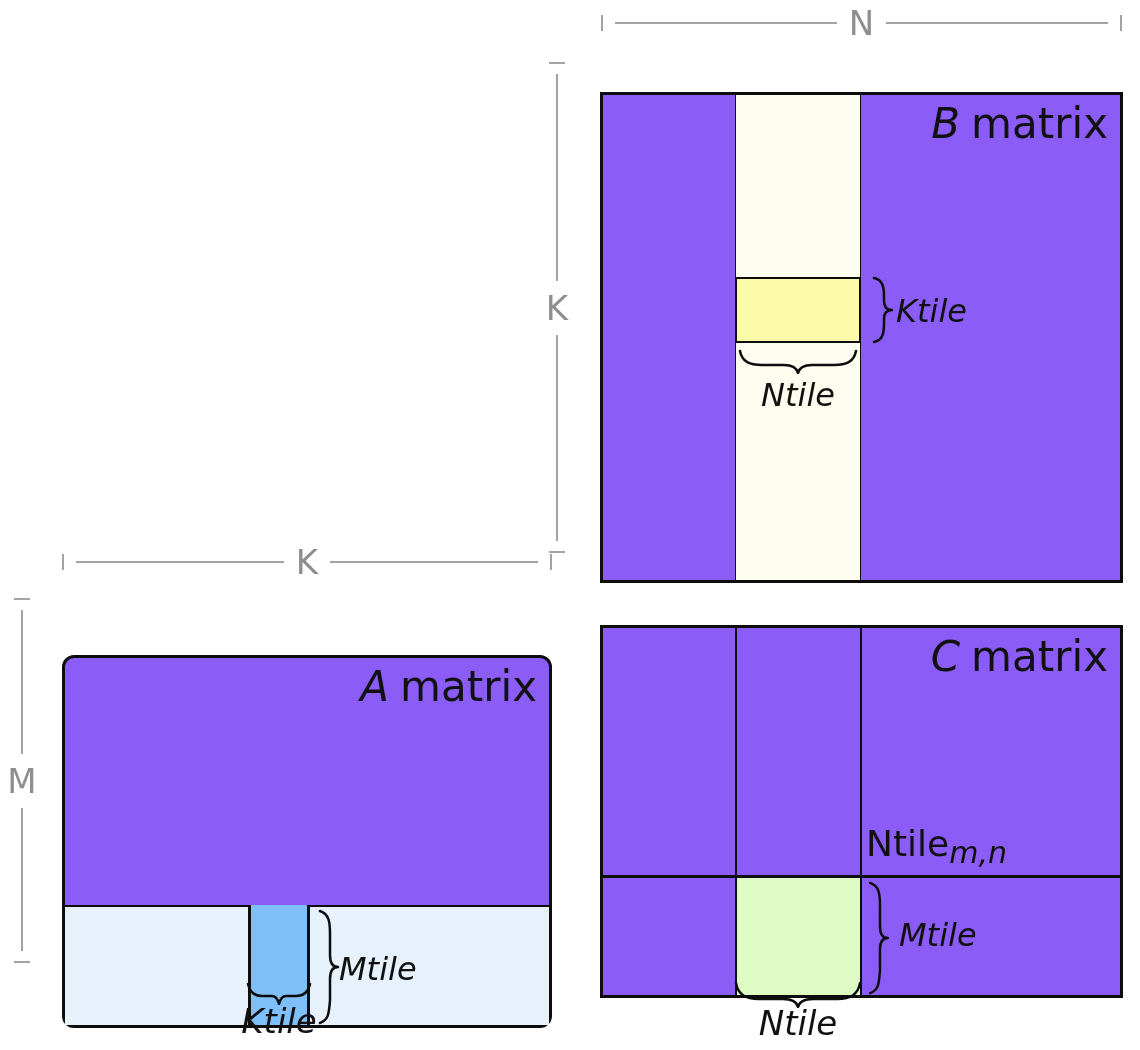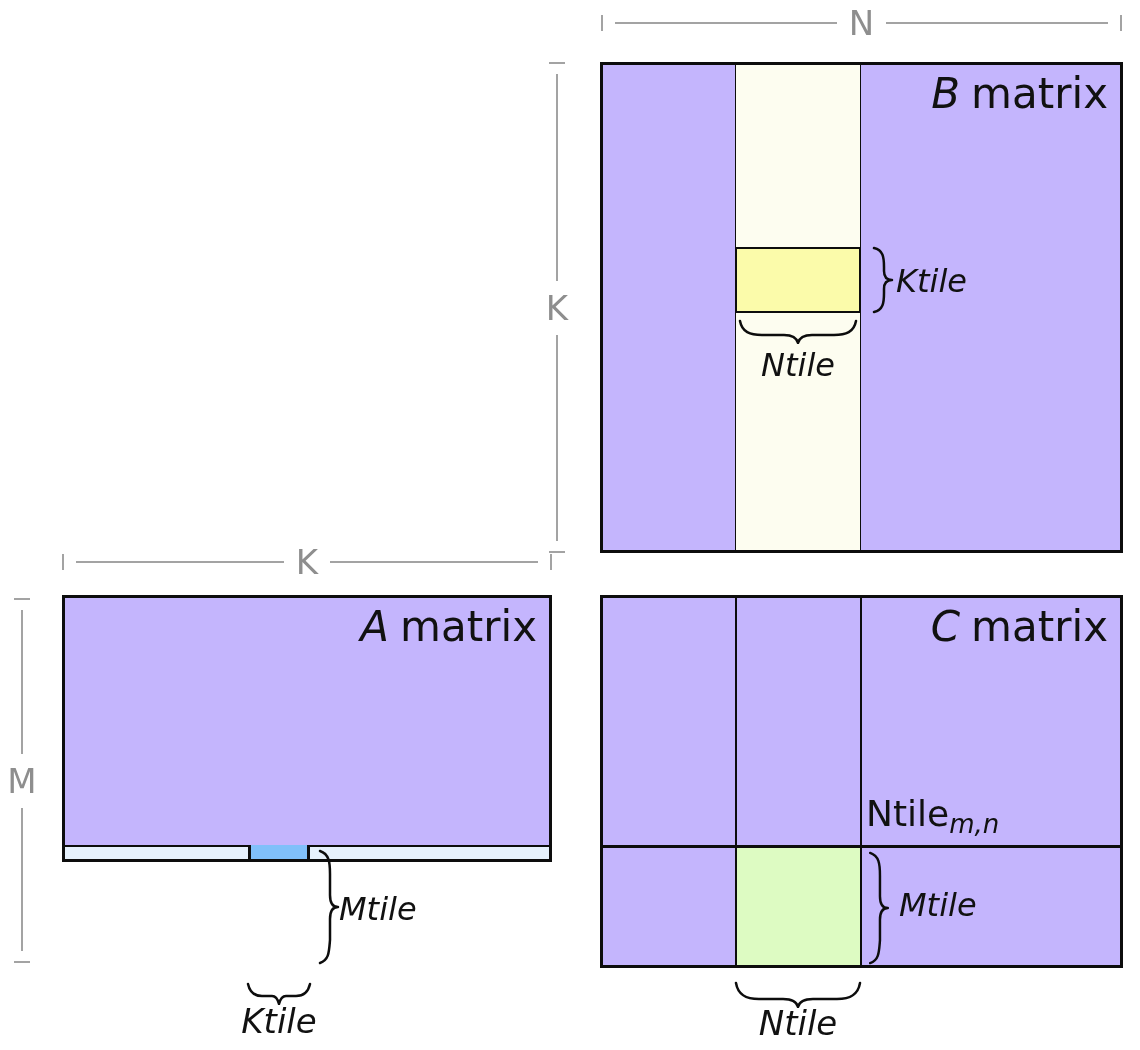--- a/index.html
+++ b/index.html
@@ -1,36 +1,36 @@
 <!DOCTYPE html>
 <html style="--ivory: #fdfdf0; --yellow: #fbfbaa; --lightblue: #e6f1fc; --blue: #80c0fa; --green: #ddfbc2; --gray: #a3a3a3; --gray-text: #8e8e8e;"><head>
 <meta charset="utf-8">
 <style>
   html,body{margin:0;padding:0;background:#ffffff;}
   .canvas{
     position:relative;width:1140px;height:1050px;background:#fff;overflow:hidden;
     font-family:"DejaVu Sans","Liberation Sans",sans-serif;color:#111;
   }
-  .matrix{position:absolute;background:#c4b5fd;border:3px solid #0d0d0d;box-sizing:border-box;}
+  .matrix{position:absolute;background:#8b5cf6;border:3px solid #0d0d0d;box-sizing:border-box;margin-top:30px;}
   .matrix-title{position:absolute;top:4px;right:12px;font-size:42px;letter-spacing:0px;white-space:nowrap;}
   .t-letter{font-style:italic;}
   .t-word{margin-left:11px;}
   .tile-label{position:absolute;font-style:italic;font-size:32px;line-height:38px;white-space:nowrap;}
   .tile-label.centered{text-align:center;}
   .bottom-label{position:absolute;font-style:italic;font-size:34px;line-height:38px;text-align:center;}
   
   .b-col-strip{position:absolute;top:0;bottom:0;background:var(--ivory);border-left:1.5px solid #0d0d0d;border-right:1.5px solid #0d0d0d;box-sizing:border-box;}
   .b-ktile{position:absolute;background:var(--yellow);border:2.5px solid #0d0d0d;box-sizing:border-box;}
   .a-row-strip{position:absolute;left:0;right:0;bottom:0;background:var(--lightblue);border-top:2.5px solid #0d0d0d;box-sizing:border-box;}
   .a-ktile{position:absolute;bottom:0;background:var(--blue);border-left:3px solid #0d0d0d;border-right:3px solid #0d0d0d;box-sizing:border-box;}
   .c-vline{position:absolute;top:0;bottom:0;width:1.5px;background:#0d0d0d;}
   .c-divider{position:absolute;left:0;right:0;height:2.5px;background:#0d0d0d;}
   .c-block-tile{position:absolute;bottom:0;background:var(--green);}
   .block-label{position:absolute;font-size:36px;line-height:44px;white-space:nowrap;}
-  .block-sub{font-size:26px;font-style:italic;vertical-align:-7px;}
+  .block-sub{font-size:30px;font-style:italic;vertical-align:-7px;}
   
   .measure-h{position:absolute;display:flex;align-items:center;gap:12px;}
   .measure-v{position:absolute;display:flex;flex-direction:column;align-items:center;gap:10px;}
   .hline{flex:1;height:2px;background:var(--gray);}
   .vline{flex:1;width:2px;background:var(--gray);}
   .tick-v{width:2px;height:16px;background:var(--gray);flex:0 0 auto;}
   .tick-h{height:2px;width:16px;background:var(--gray);flex:0 0 auto;}
   .dim-label{font-size:34px;color:var(--gray-text);line-height:34px;}
   .brace{position:absolute;}
   .brace path{fill:none;stroke:#0d0d0d;stroke-width:2.5;stroke-linecap:round;stroke-linejoin:round;}
@@ -81,21 +81,21 @@
   </div>
 
   <div class="measure-v" style="left:14px;top:598px;width:16px;height:365px;">
     <div class="tick-h"></div>
     <div class="vline"></div>
     <span class="dim-label">M</span>
     <div class="vline"></div>
     <div class="tick-h"></div>
   </div>
 
-  <div class="matrix" style="left:62px;top:595px;width:490px;height:267px;">
+  <div class="matrix" style="left:62px;top:625px;width:490px;height:373px;border-radius:12px;">
     <div class="a-row-strip" style="top:247px;"></div>
     <div class="a-ktile" style="left:183px;top:247px;width:62px;"></div>
     <div class="matrix-title">
       <span class="t-letter">A</span><span class="t-word">matrix</span>
     </div>
     <svg class="brace" style="left:250px;top:250px;" width="26" height="118" viewBox="0 0 26 118">
       <path d="M5,3 C14,6 15,14 15,26 L15,47 Q15,59 23,59 Q15,59 15,71 L15,92 C14,104 14,112 5,115"></path>
     </svg>
     <span class="tile-label" style="left:274px;top:292px;">Mtile</span>
   </div>

